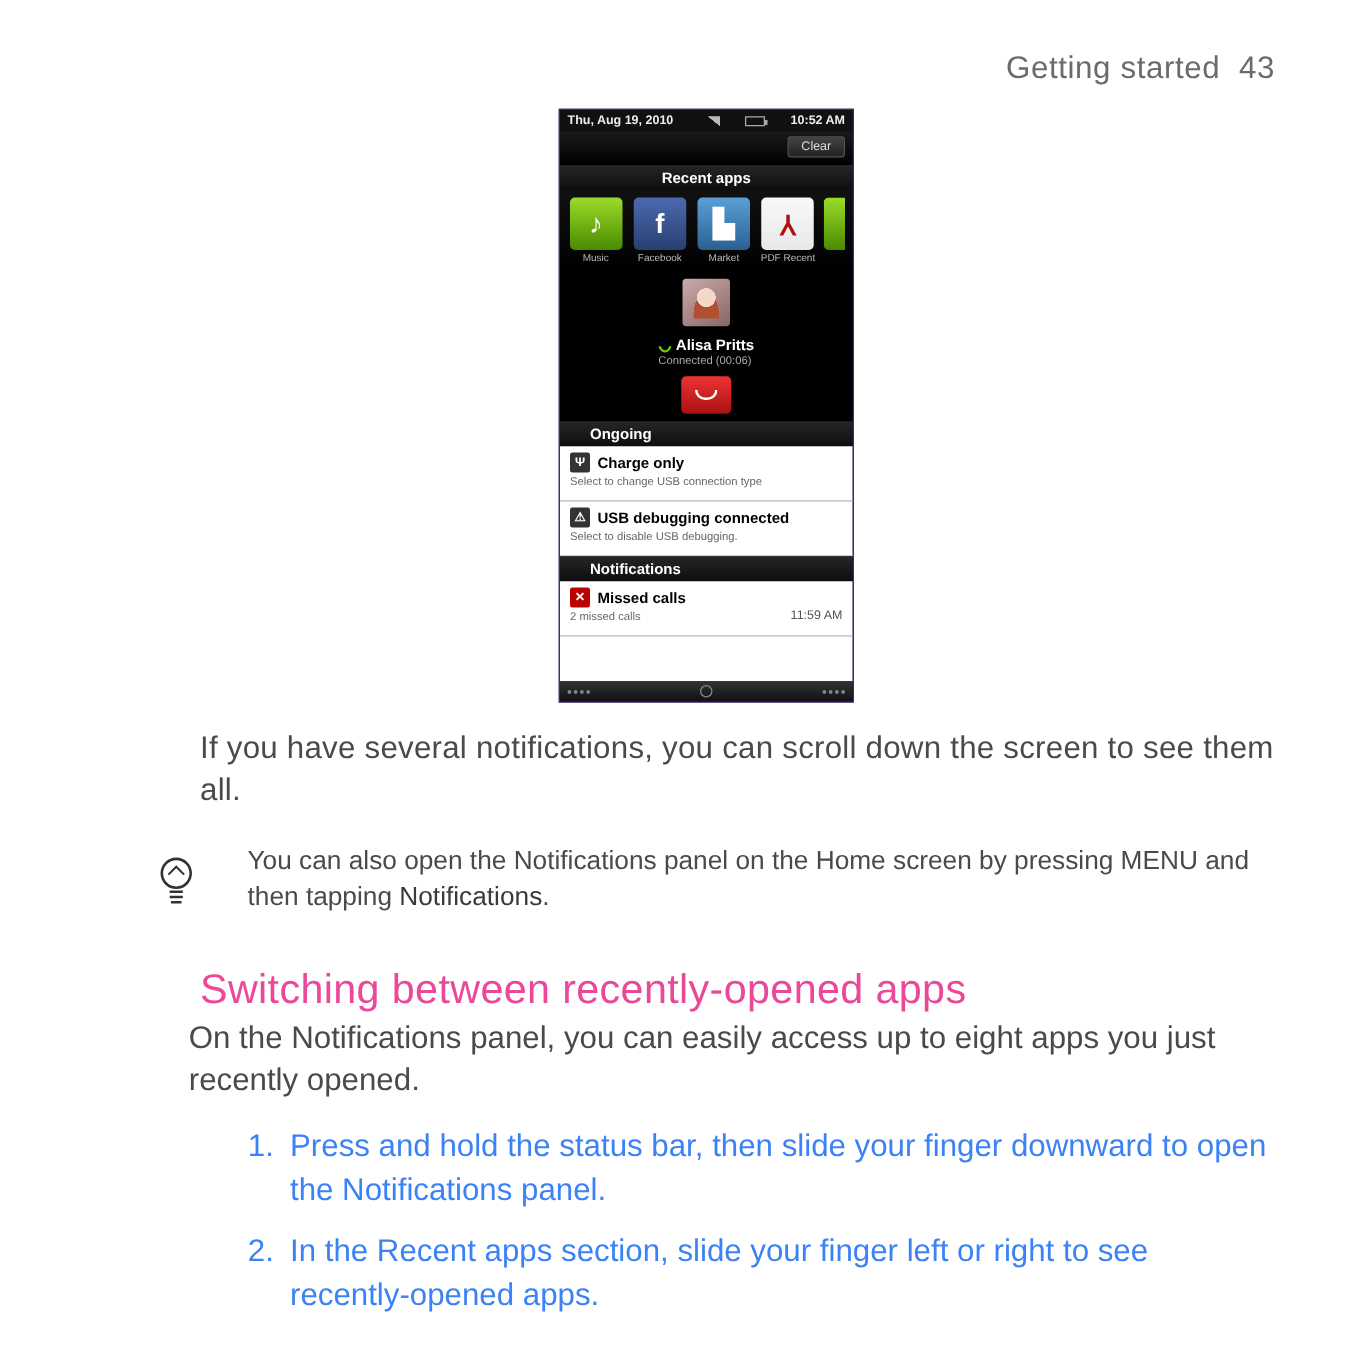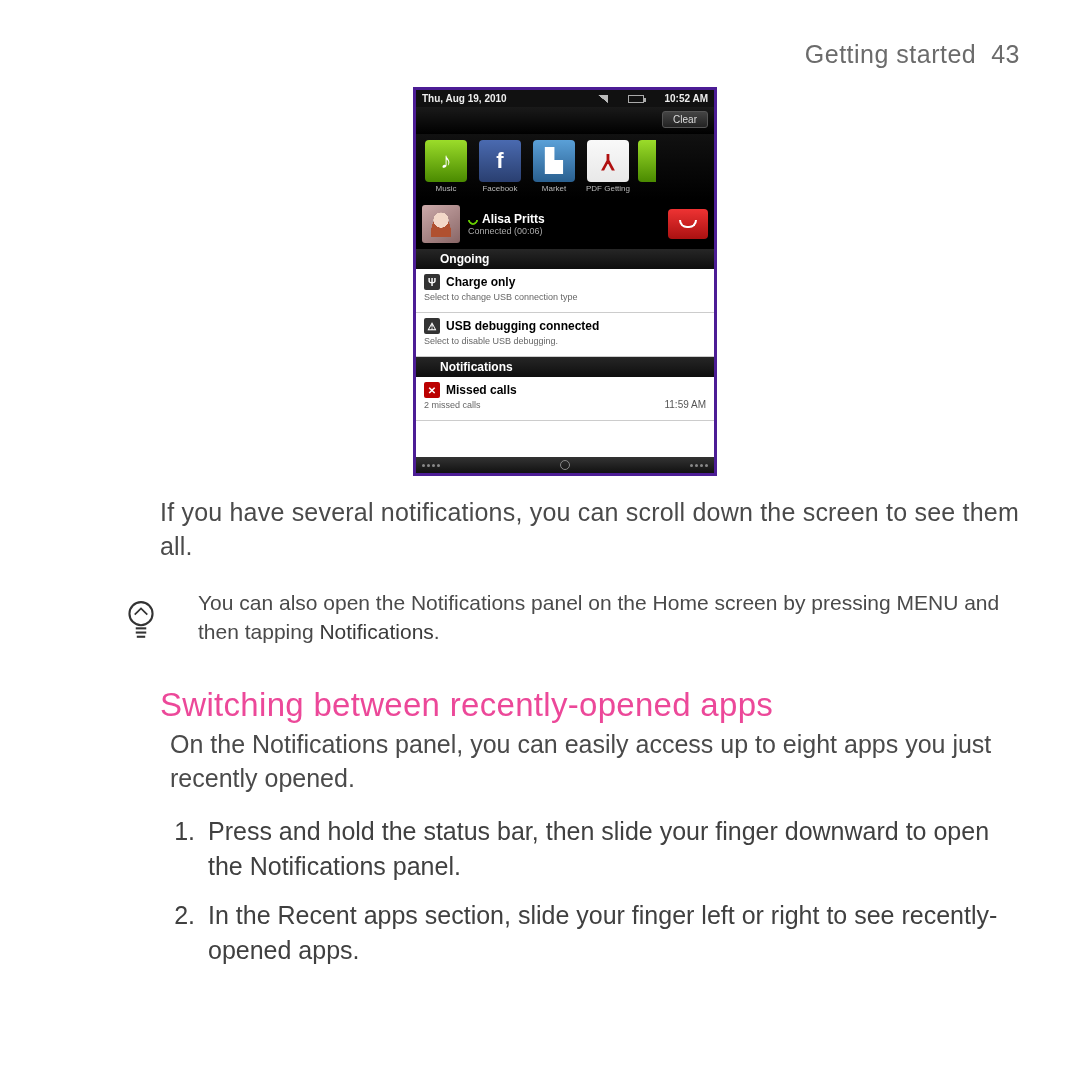--- a/index.html
+++ b/index.html
@@ -16,24 +16,24 @@
   .page-header {
     text-align: right;
     font-size: 25px;
     color: #6b6b6b;
     margin-bottom: 18px;
     letter-spacing: 0.5px;
   }
 
   
   .phone {
-    width: 304px;
+    width: 236px;
     margin: 12px auto 20px auto;
     background: #000;
-    border: 3px solid #4c1d95;
+    border: 1px solid #4c1d95;
     font-family: Arial, sans-serif;
   }
   .ph-statusbar {
     display: flex;
     justify-content: space-between;
     align-items: center;
     color: #eee;
     font-size: 10px;
     font-weight: bold;
     padding: 3px 6px;
@@ -97,20 +97,21 @@
   .app-fb     { background: linear-gradient(#4a6ab0,#2a3f70); }
   .app-market { background: linear-gradient(#5aa0d8,#2a6090); }
   .app-pdf    { background: linear-gradient(#f9f9f9,#e8e8e8); color:#b01010; }
   .app-peek   { width: 18px; overflow: hidden; }
   .app-peek .ph-app-icon { background: linear-gradient(#9bdc2a,#4a8a00); margin-left:0; }
 
   .ph-call {
     display: flex; align-items: center; gap: 8px;
     padding: 6px;
     background: #000;
+    flex-direction: column;
   }
   .ph-avatar {
     width: 38px; height: 38px;
     background: linear-gradient(145deg,#caa,#866);
     border-radius: 3px;
     position: relative;
   }
   .ph-avatar::after{
     content:""; position:absolute; inset:6px;
     background: radial-gradient(circle at 50% 35%, #f3d8c8 35%, transparent 36%),
@@ -200,27 +201,27 @@
     font-weight: 400;
     color: #ec4899;
     margin-left: 50px;
     margin-bottom: 4px;
     letter-spacing: 0.3px;
   }
   .section-sub {
     font-size: 25px;
     line-height: 1.35;
     color: #4a4a4a;
-    margin: 0 0 18px 60px;
+    margin: 0 0 18px 41px;
   }
   ol.steps {
-    margin-left: 92px;
+    margin-left: 116px;
     font-size: 25px;
     line-height: 1.4;
-    color: #404040;
+    color: #3b82f6;
   }
   ol.steps li { margin-bottom: 14px; padding-left: 6px; }
 </style>
 </head>
 <body>
 
 <div class="page-header">
   <span>Getting started</span>&nbsp;&nbsp;<span>43</span>
 </div>
 
@@ -231,36 +232,37 @@
       <span class="ph-sig"></span>
       <span class="ph-batt"></span>
       <span>10:52 AM</span>
     </span>
   </div>
 
   <div class="ph-clearrow">
     <button class="btn-clear">Clear</button>
   </div>
 
+  <div class="ph-section-title">Recent apps</div>
   <div class="ph-apps">
     <div class="ph-app">
       <div class="ph-app-icon app-music">♪</div>
       <div>Music</div>
     </div>
     <div class="ph-app">
       <div class="ph-app-icon app-fb">f</div>
       <div>Facebook</div>
     </div>
     <div class="ph-app">
       <div class="ph-app-icon app-market">▙</div>
       <div>Market</div>
     </div>
     <div class="ph-app">
       <div class="ph-app-icon app-pdf">⅄</div>
-      <div>PDF Getting</div>
+      <div>PDF Recent</div>
     </div>
     <div class="ph-app app-peek">
       <div class="ph-app-icon"></div>
     </div>
   </div>
 
   <div class="ph-call">
     <div class="ph-avatar"></div>
     <div class="ph-call-text">
       <div class="ph-call-name"><span class="ci"></span><span>Alisa Pritts</span></div>

